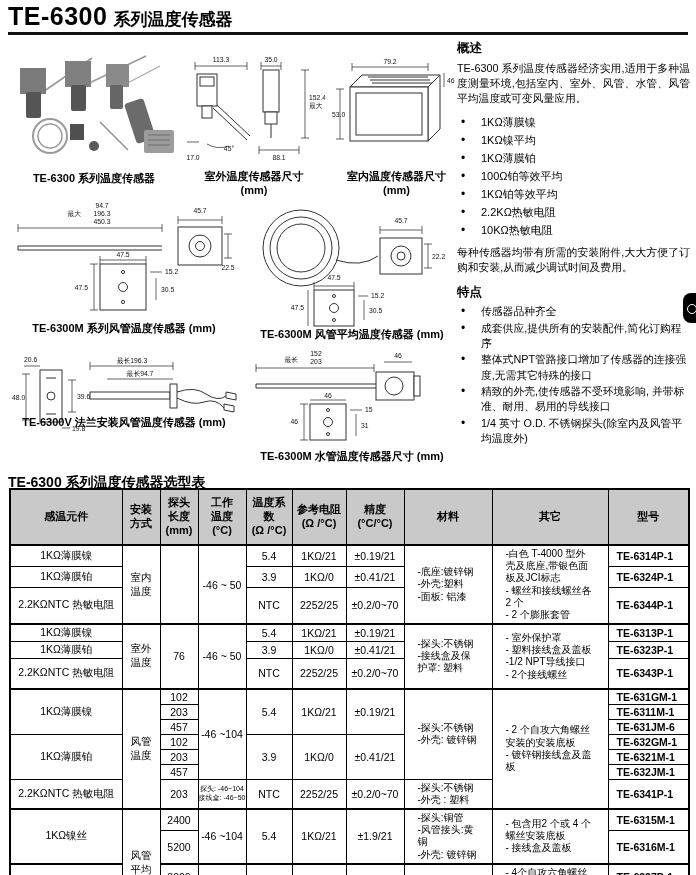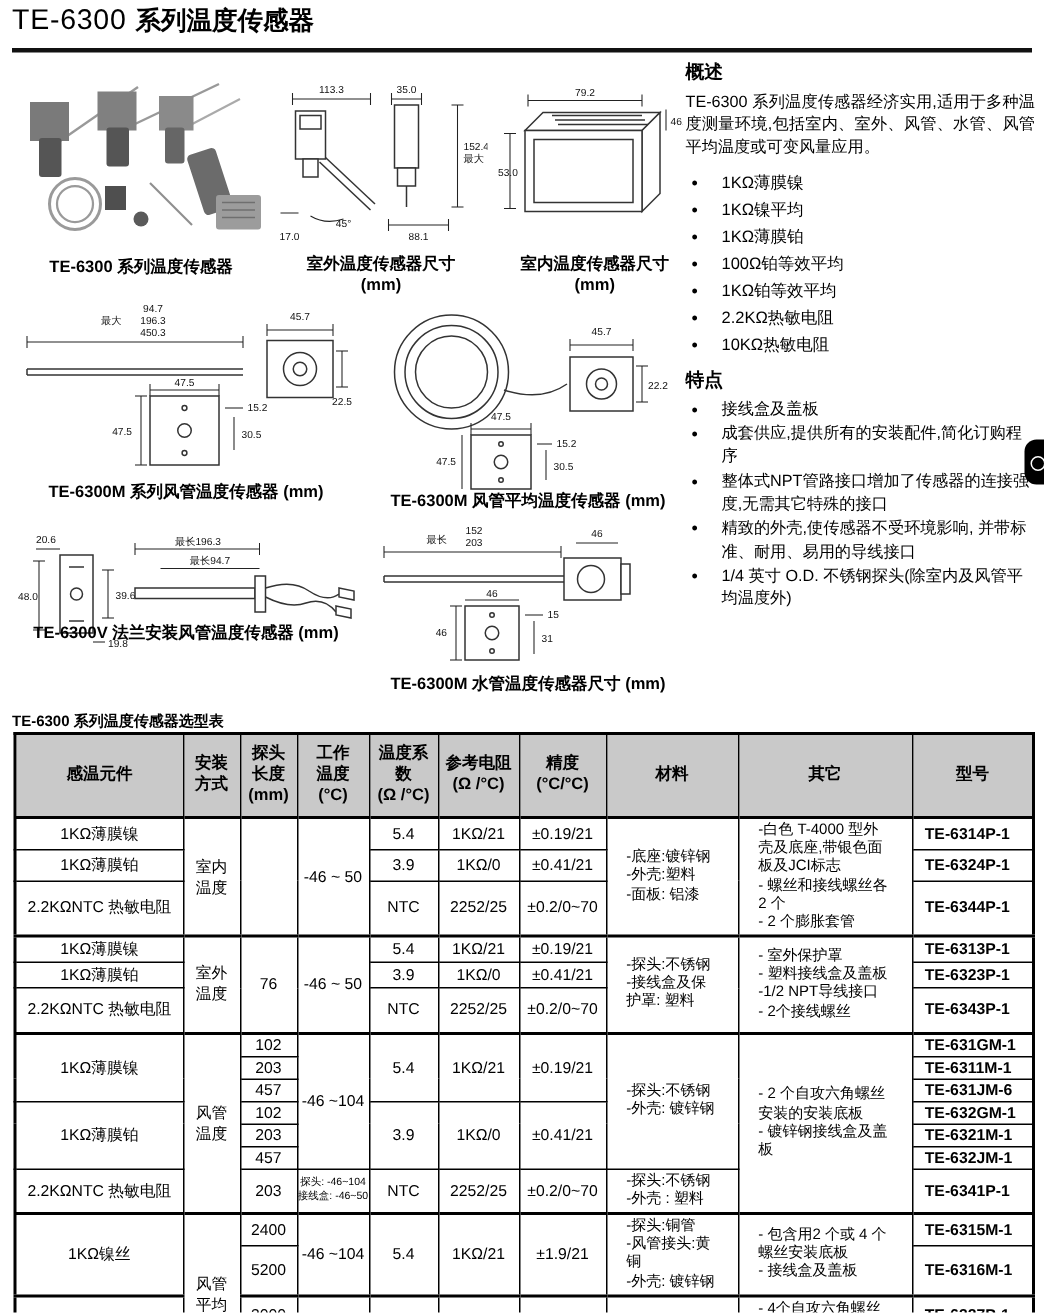--- a/index.html
+++ b/index.html
@@ -1,21 +1,21 @@
 <!DOCTYPE html>
 <html><head>
 <meta charset="utf-8">
 <style>
   html,body{margin:0;padding:0;}
   body{width:696px;height:875px;position:relative;background:#fff;color:#000;
        font-family:"Liberation Sans","DejaVu Sans",sans-serif;overflow:hidden;}
   .abs{position:absolute;}
   
   #doc-title{left:8px;top:2px;white-space:nowrap;}
-  #doc-title .model{font-size:19px;font-weight:normal;letter-spacing:0.5px;margin-top:36px;}
+  #doc-title .model{font-size:25px;font-weight:bold;letter-spacing:0.5px;margin-top:36px;}
   #doc-title .suffix{font-size:17px;font-weight:bold;margin-left:6px;}
   #title-rule{left:8px;top:32px;width:680px;height:3px;background:#111;}
   
   #right-col{left:457px;top:40px;width:233px;font-size:10.8px;line-height:1.42;}
   .sec-head{font-weight:bold;font-size:12.5px;margin:0 0 3px 0;}
   .para{margin:0 0 8px 0;text-align:justify;}
   .blist{margin:2px 0 6px 0;}
   .bitem{position:relative;padding-left:24px;margin-bottom:1px;}
   .bitem .dot{position:absolute;left:4px;top:-1px;font-size:12px;}
   .typeitem{font-size:11px;margin-bottom:2.5px;}
@@ -23,21 +23,21 @@
   .cap{font-weight:bold;font-size:11px;text-align:center;line-height:1.25;}
   svg text{font-family:"Liberation Sans","DejaVu Sans",sans-serif;font-size:6.8px;fill:#111;}
   svg .dim{stroke:#222;stroke-width:0.7;}
   svg .art{stroke:#333;stroke-width:1;fill:none;}
   svg .artf{stroke:#333;stroke-width:1;fill:#fff;}
   
   #side-tab{right:0;top:293px;width:13px;height:30px;background:#000;border-radius:8px 0 0 8px;}
   #side-tab .dot{position:absolute;left:4px;top:11px;width:8px;height:8px;border-radius:50%;
                  background:#000;border:1.5px solid #fff;}
   
-  #tbl-title{left:8px;top:474px;font-weight:bold;font-size:10px;}
+  #tbl-title{left:8px;top:474px;font-weight:bold;font-size:14px;}
   #sel-table{left:9px;top:488px;}
   table{border-collapse:collapse;table-layout:fixed;width:679px;}
   th,td{border:1px solid #000;padding:1px 2px;font-size:10.5px;overflow:hidden;}
   table{border:2px solid #000;}
   th{background:#c9c9c9;font-weight:bold;font-size:11px;text-align:center;
      white-space:pre-line;line-height:1.25;height:52px;}
   td{text-align:center;vertical-align:middle;}
   td.ml{white-space:pre-line;}
   td.mat,td.oth{text-align:left;font-size:10px;line-height:1.22;padding:2px 13px;}
   td.model{text-align:left;font-weight:bold;padding-left:8px;font-size:10.5px;}
@@ -61,23 +61,24 @@
   <p class="para">TE-6300 系列温度传感器经济实用,适用于多种温度测量环境,包括室内、室外、风管、水管、风管平均温度或可变风量应用。</p>
   <div class="blist">
     <div class="bitem typeitem"><span class="dot">•</span><span>1KΩ薄膜镍</span></div>
     <div class="bitem typeitem"><span class="dot">•</span><span>1KΩ镍平均</span></div>
     <div class="bitem typeitem"><span class="dot">•</span><span>1KΩ薄膜铂</span></div>
     <div class="bitem typeitem"><span class="dot">•</span><span>100Ω铂等效平均</span></div>
     <div class="bitem typeitem"><span class="dot">•</span><span>1KΩ铂等效平均</span></div>
     <div class="bitem typeitem"><span class="dot">•</span><span>2.2KΩ热敏电阻</span></div>
     <div class="bitem typeitem"><span class="dot">•</span><span>10KΩ热敏电阻</span></div>
   </div>
+  <p class="para">每种传感器均带有所需的安装附件,大大方便了订购和安装,从而减少调试时间及费用。</p>
   <div class="sec-head">特点</div>
   <div class="blist">
-    <div class="bitem"><span class="dot">•</span><span>接线盒及盖板</span></div>
+    <div class="bitem"><span class="dot">•</span><span>传感器品种齐全</span></div>
     <div class="bitem"><span class="dot">•</span><span>成套供应,提供所有的安装配件,简化订购程序</span></div>
     <div class="bitem"><span class="dot">•</span><span>整体式NPT管路接口增加了传感器的连接强度,无需其它特殊的接口</span></div>
     <div class="bitem"><span class="dot">•</span><span>精致的外壳,使传感器不受环境影响, 并带标准、耐用、易用的导线接口</span></div>
     <div class="bitem"><span class="dot">•</span><span>1/4 英寸 O.D. 不锈钢探头(除室内及风管平均温度外)</span></div>
   </div>
 </div>
 
 <div class="abs" style="left:10px;top:52px;width:170px;height:115px;">
   <svg width="170" height="115" viewBox="0 0 170 115">
     <line x1="30" y1="42" x2="82" y2="6" stroke="#999" stroke-width="1.6"></line>

